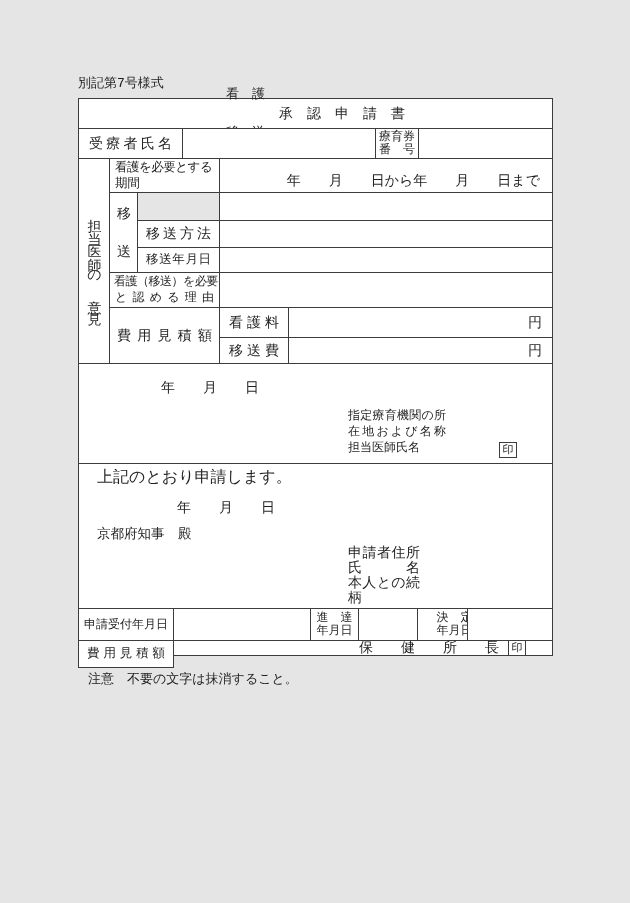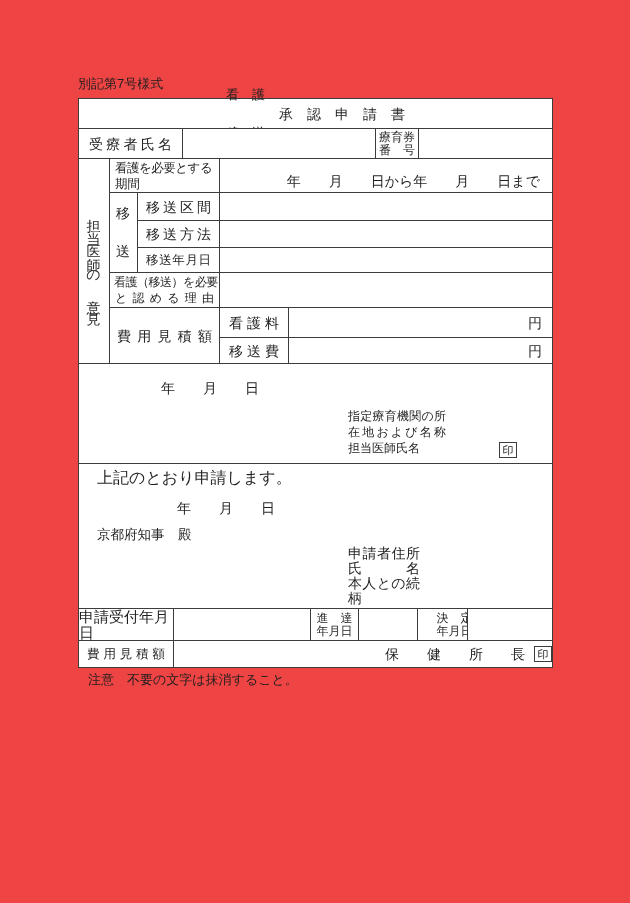--- a/index.html
+++ b/index.html
@@ -1,18 +1,18 @@
 <!DOCTYPE html>
 <html><head>
 <meta charset="utf-8">
 <style>
   html,body{margin:0;padding:0;background:#ffffff;}
   .page{
-    position:relative;width:630px;height:903px;background:#ef4444;
-    font-family:Liberation Sans, sans-serif;
+    position:relative;width:630px;height:903px;background:#e5e5e5;
+    font-family:Liberation Mono, monospace;
     color:#1f1f1f;overflow:hidden;
   }
   .cell{
     position:absolute;box-sizing:border-box;border:1px solid #3c3c3c;
     background:#fff;display:flex;align-items:center;justify-content:center;
     font-size:14px;line-height:16px;
   }
   .freetext{position:absolute;font-size:14px;line-height:16px;white-space:nowrap;}
   .jfull{flex:1;text-align:justify;text-align-last:justify;}
   .col{flex-direction:column;justify-content:center;}
@@ -69,23 +69,20 @@
   </div>
   <div class="cell col" style="left:109px;top:158px;width:111px;height:35px;font-size:12.5px;line-height:16px;">
     <span class="nw" style="padding:0 5px;">看護を必要とする</span>
     <span style="padding:0 5px;">期間</span>
   </div>
 
   <div class="cell" style="left:109px;top:192px;width:29px;height:81px;">
     <span class="vtext" style="letter-spacing:38px;">移送</span>
   </div>
 
-  <div class="cell" style="left:137px;top:192px;width:83px;height:29px;">
-    <span class="jfull" style="margin:0 8px;">移送区間</span>
-  </div>
   <div class="cell" style="left:219px;top:192px;width:334px;height:29px;"></div>
 
   <div class="cell" style="left:137px;top:220px;width:83px;height:28px;">
     <span class="jfull" style="margin:0 8px;">移送方法</span>
   </div>
   <div class="cell" style="left:219px;top:220px;width:334px;height:28px;"></div>
 
   <div class="cell" style="left:137px;top:247px;width:83px;height:26px;font-size:12.5px;">
     <span class="jfull" style="margin:0 8px;">移送年月日</span>
   </div>
@@ -127,38 +124,38 @@
     <div class="freetext" style="left:18px;top:6px;font-size:16px;">上記のとおり申請します。</div>
     <div class="freetext" style="left:98px;top:36px;">年　　月　　日</div>
     <div class="freetext" style="left:18px;top:63px;font-size:13.5px;">京都府知事　殿</div>
     <div class="blocklines" style="left:269px;top:82px;width:72px;font-size:14px;line-height:15px;">
       <span class="jl">申請者住所</span>
       <span class="jl">氏名</span>
       <span class="jl">本人との続柄</span>
     </div>
   </div>
 
-  <div class="cell" style="left:78px;top:608px;width:96px;height:33px;font-size:15px;">
+  <div class="cell" style="left:78px;top:608px;width:96px;height:33px;font-size:12px;">
     <span>申請受付年月日</span>
   </div>
   <div class="cell" style="left:173px;top:608px;width:138px;height:33px;"></div>
   <div class="cell col small2line" style="left:310px;top:608px;width:49px;height:33px;">
     <span style="text-align:center;">進　達</span>
     <span style="text-align:center;">年月日</span>
   </div>
   <div class="cell" style="left:358px;top:608px;width:60px;height:33px;"></div>
   <div class="cell col small2line" style="left:417px;top:608px;width:75px;height:33px;">
     <span style="text-align:center;">決　定</span>
     <span style="text-align:center;">年月日</span>
   </div>
   <div class="cell" style="left:467px;top:608px;width:86px;height:33px;"></div>
 
   <div class="cell" style="left:78px;top:640px;width:96px;height:28px;font-size:12.5px;">
     <span class="jfull" style="margin:0 8px;">費用見積額</span>
   </div>
-  <div class="cell" style="left:173px;top:640px;width:380px;height:28px;justify-content:flex-end;">
+  <div class="cell" style="left:173px;top:640px;width:380px;height:16px;justify-content:flex-end;padding-right:26px;">
     <span>保　　健　　所　　長</span>
     <span class="seal" style="position:static;margin-left:9px;">印</span>
   </div>
 
   <div class="freetext" style="left:88px;top:672px;font-size:13px;">注意　不要の文字は抹消すること。</div>
 
 </div>
 
 </body></html>

